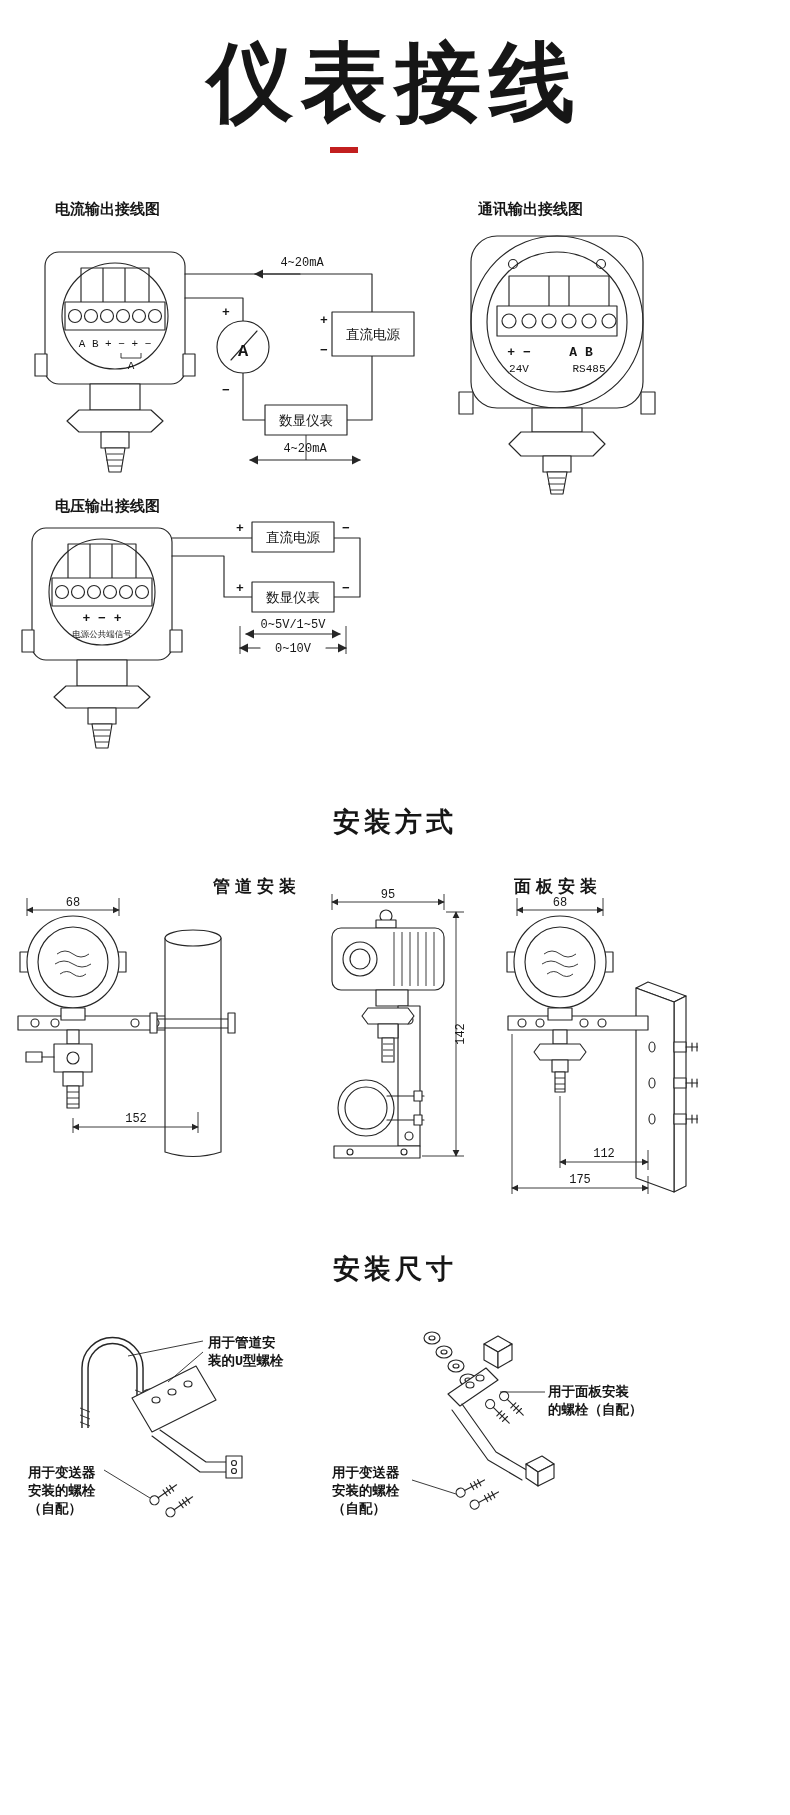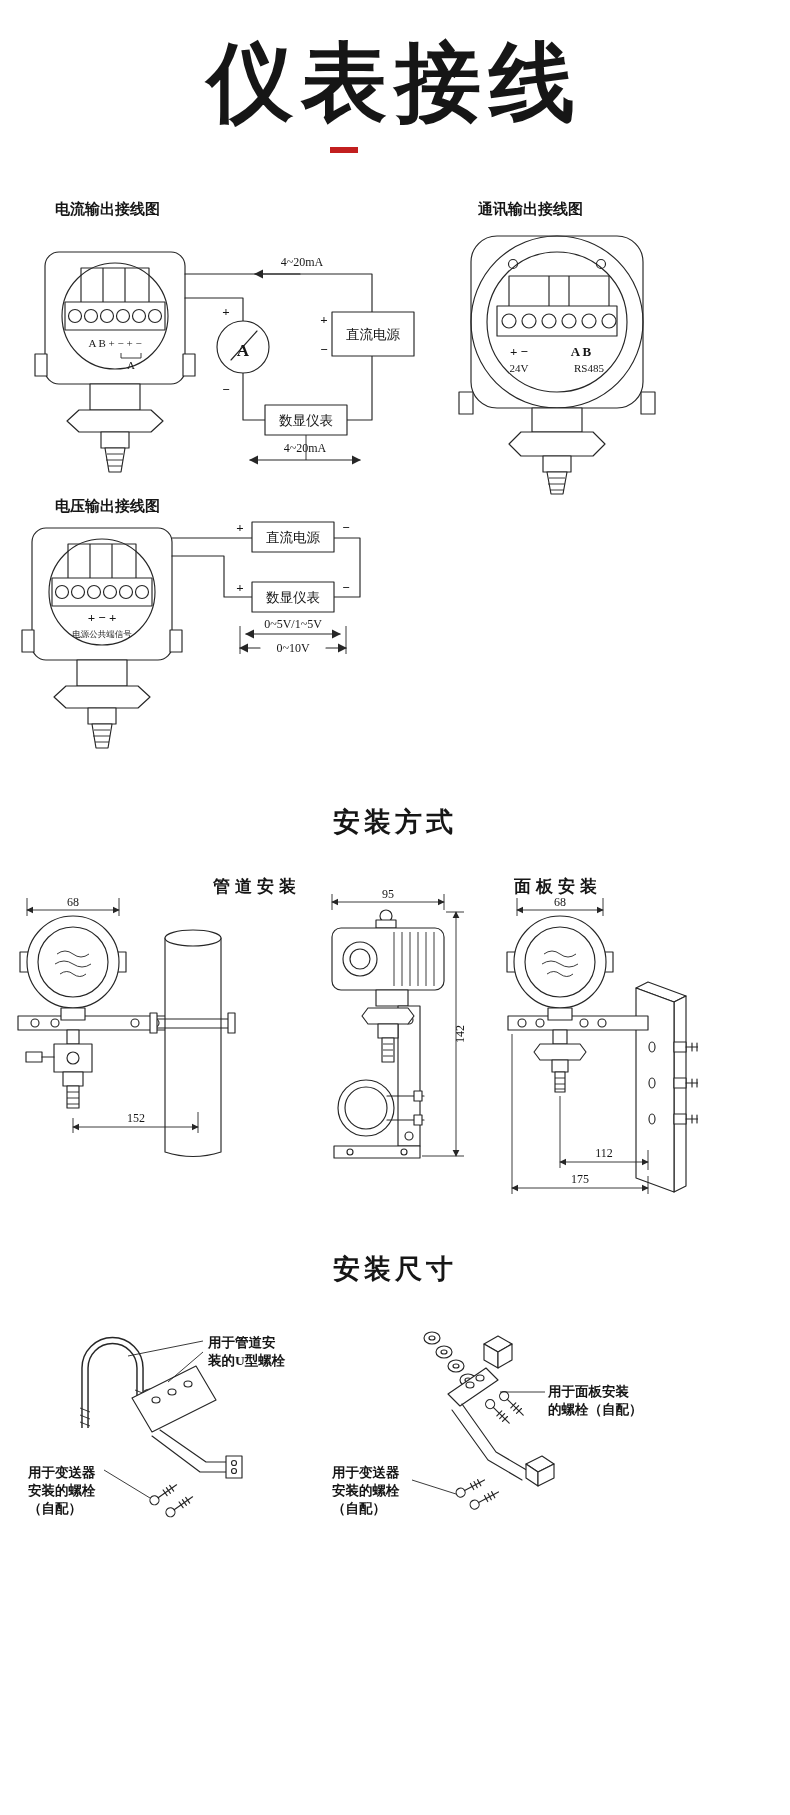--- a/index.html
+++ b/index.html
@@ -1,18 +1,18 @@
 <!DOCTYPE html>
 <html><head>
 <meta charset="utf-8">
 <style>
   *{box-sizing:border-box}
   body{margin:0;background:#ffffff}
   .page{position:relative;width:698px;height:1815px;background:#fff;
-        font-family:Liberation Serif, serif;overflow:hidden}
+        font-family:Liberation Mono, monospace;overflow:hidden}
   .page svg{display:block}
   text{fill:#161616}
   .draw{stroke:#262626;stroke-width:1.15;fill:none;stroke-linejoin:round;stroke-linecap:round}
   .fillw{stroke:#262626;stroke-width:1.15;fill:#fff;stroke-linejoin:round}
   .thin{stroke:#262626;stroke-width:.9;fill:none}
   .rod{stroke:#262626;stroke-width:7.5;fill:none}
   .rodw{stroke:#fff;stroke-width:4.6;fill:none}
   .title-main{font-size:86px;font-weight:bold;letter-spacing:8px}
   .sec-title{font-size:27px;font-weight:bold;letter-spacing:4px}
   .diag-label{font-size:15px;font-weight:bold}

